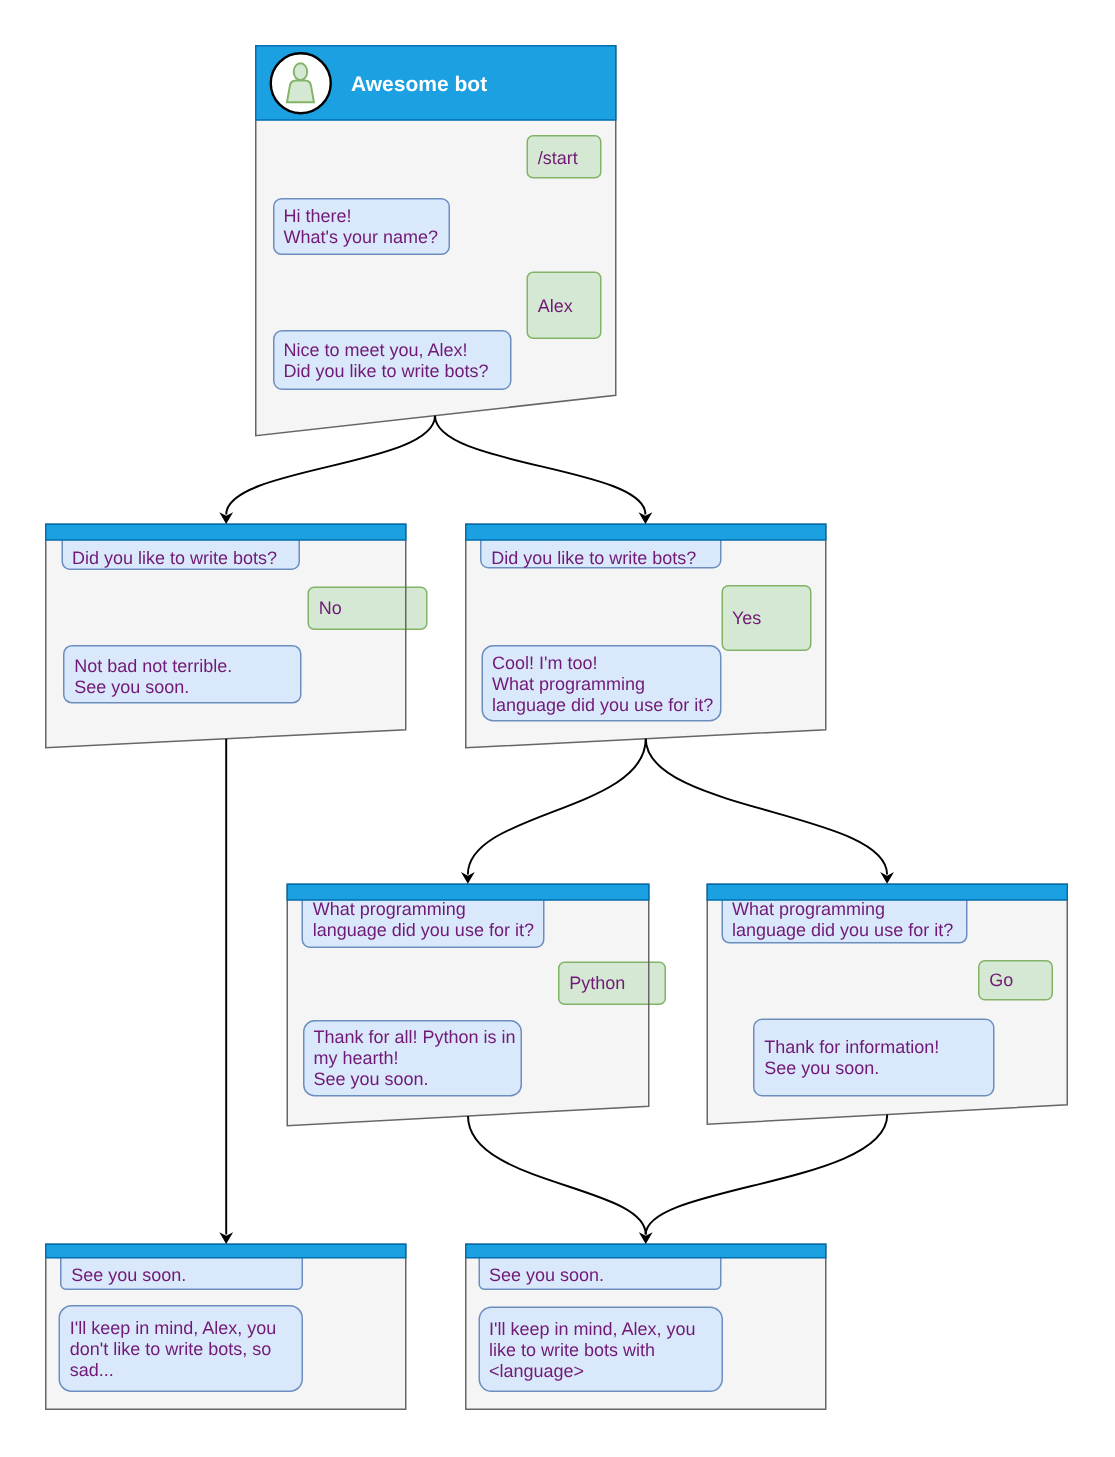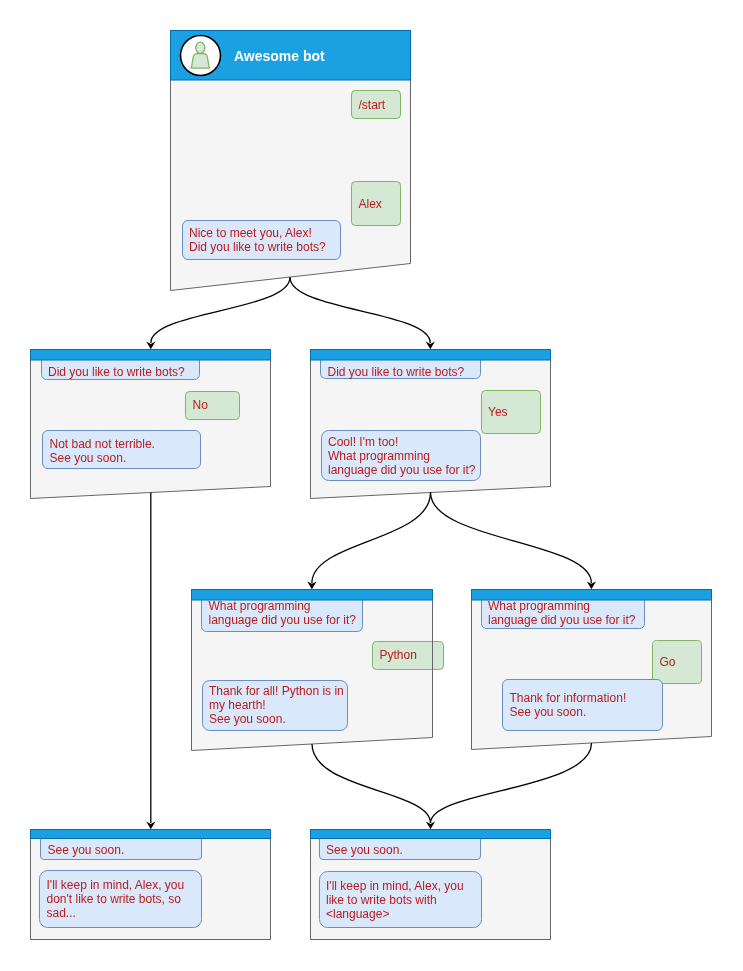--- a/index.html
+++ b/index.html
@@ -1,55 +1,56 @@
 <!DOCTYPE html>
 <html><head>
 <meta charset="utf-8">
 <style>
 html,body{margin:0;padding:0}
 #c{position:relative;width:743px;height:971px;background:#ffffff;font-family:"Liberation Sans",sans-serif;overflow:hidden}
 svg.lay{position:absolute;left:0;top:0;pointer-events:none}
-.bub{position:absolute;box-sizing:border-box;font-size:12px;line-height:14px;color:#b91c1c;padding-left:6.5px;display:flex;flex-direction:column;justify-content:center;z-index:2;white-space:nowrap}
+.bub{position:absolute;box-sizing:border-box;font-size:12px;line-height:14px;color:#701a75;padding-left:6.5px;display:flex;flex-direction:column;justify-content:center;z-index:2;white-space:nowrap}
 .bb{background:#dae8fc;border:1px solid #6c8ebf}
 .gb{background:#d5e8d4;border:1px solid #82b366}
 .tuck{justify-content:flex-start}
 </style>
 </head>
 <body>
 <div id="c">
 <svg class="lay" width="743" height="971" style="z-index:1">
   <g fill="#f5f5f5" stroke="none">
     <polygon points="170.5,30.5 410.5,30.5 410.5,263.5 170.5,290.5"></polygon>
     <polygon points="30.5,349.5 270.5,349.5 270.5,486.5 30.5,498.5"></polygon>
     <polygon points="310.5,349.5 550.5,349.5 550.5,486.5 310.5,498.5"></polygon>
     <polygon points="191.5,589.5 432.5,589.5 432.5,737.5 191.5,750.5"></polygon>
     <polygon points="471.5,589.5 711.5,589.5 711.5,736.5 471.5,749.5"></polygon>
     <polygon points="30.5,829.5 270.5,829.5 270.5,939.5 30.5,939.5"></polygon>
     <polygon points="310.5,829.5 550.5,829.5 550.5,939.5 310.5,939.5"></polygon>
   </g>
 </svg>
 
 <div class="bub gb" style="left:351px;top:90px;width:50px;height:29px;border-radius:4.4px">/start</div>
+<div class="bub bb" style="left:181.5px;top:131.5px;width:118.5px;height:38px;border-radius:5.7px">Hi there!<br>What's your name?</div>
 <div class="bub gb" style="left:351px;top:181px;width:50px;height:45px;border-radius:4.4px">Alex</div>
 <div class="bub bb" style="left:181.5px;top:220px;width:159px;height:40px;border-radius:6px">Nice to meet you, Alex!<br>Did you like to write bots?</div>
 
 <div class="bub bb tuck" style="left:40.5px;top:353.5px;width:159px;height:26px;border-radius:5.5px;padding-top:10px">Did you like to write bots?</div>
-<div class="bub gb" style="left:185px;top:390.5px;width:55px;height:29.5px;border-radius:4.4px">No</div>
+<div class="bub gb" style="left:205px;top:390.5px;width:80px;height:29.5px;border-radius:4.4px">No</div>
 <div class="bub bb" style="left:42px;top:429.5px;width:159px;height:39px;border-radius:5.9px;padding-top:3px">Not bad not terrible.<br>See you soon.</div>
 
 <div class="bub bb tuck" style="left:320px;top:353.5px;width:160.5px;height:25.5px;border-radius:5.5px;padding-top:10px">Did you like to write bots?</div>
 <div class="bub gb" style="left:480.5px;top:390px;width:60.5px;height:44px;border-radius:4.5px">Yes</div>
 <div class="bub bb" style="left:320.5px;top:430px;width:160px;height:51px;border-radius:7.7px">Cool! I'm too!<br>What programming<br>language did you use for it?</div>
 
 <div class="bub bb tuck" style="left:201px;top:594px;width:161.5px;height:37.5px;border-radius:5.6px;padding-top:4px">What programming<br>language did you use for it?</div>
 <div class="bub gb" style="left:372px;top:640.5px;width:72px;height:29.5px;border-radius:4.4px">Python</div>
 <div class="bub bb" style="left:201.5px;top:679.5px;width:146px;height:51px;border-radius:7.7px">Thank for all! Python is in<br>my hearth!<br>See you soon.</div>
 
 <div class="bub bb tuck" style="left:480.5px;top:593.5px;width:164px;height:35.5px;border-radius:5.3px;padding-top:4px">What programming<br>language did you use for it?</div>
-<div class="bub gb" style="left:652px;top:639.5px;width:50px;height:44px;border-radius:4.6px">Go</div>
+<div class="bub gb" style="left:652px;top:639.5px;width:50px;height:27px;border-radius:4.6px">Go</div>
 <div class="bub bb" style="left:502px;top:679px;width:161px;height:52px;border-radius:6px">Thank for information!<br>See you soon.</div>
 
 <div class="bub bb tuck" style="left:40px;top:834px;width:161.5px;height:26px;border-radius:3.9px;padding-top:8.3px">See you soon.</div>
 <div class="bub bb" style="left:39px;top:870px;width:162.5px;height:58px;border-radius:8.7px">I'll keep in mind, Alex, you<br>don't like to write bots, so<br>sad...</div>
 
 <div class="bub bb tuck" style="left:318.5px;top:834px;width:162.5px;height:26px;border-radius:3.9px;padding-top:8.3px">See you soon.</div>
 <div class="bub bb" style="left:318.5px;top:871px;width:163px;height:57px;border-radius:8.6px">I'll keep in mind, Alex, you<br>like to write bots with<br>&lt;language&gt;</div>
 
 <svg class="lay" width="743" height="971" style="z-index:5">
   <g fill="none" stroke="#666666" stroke-width="1">

